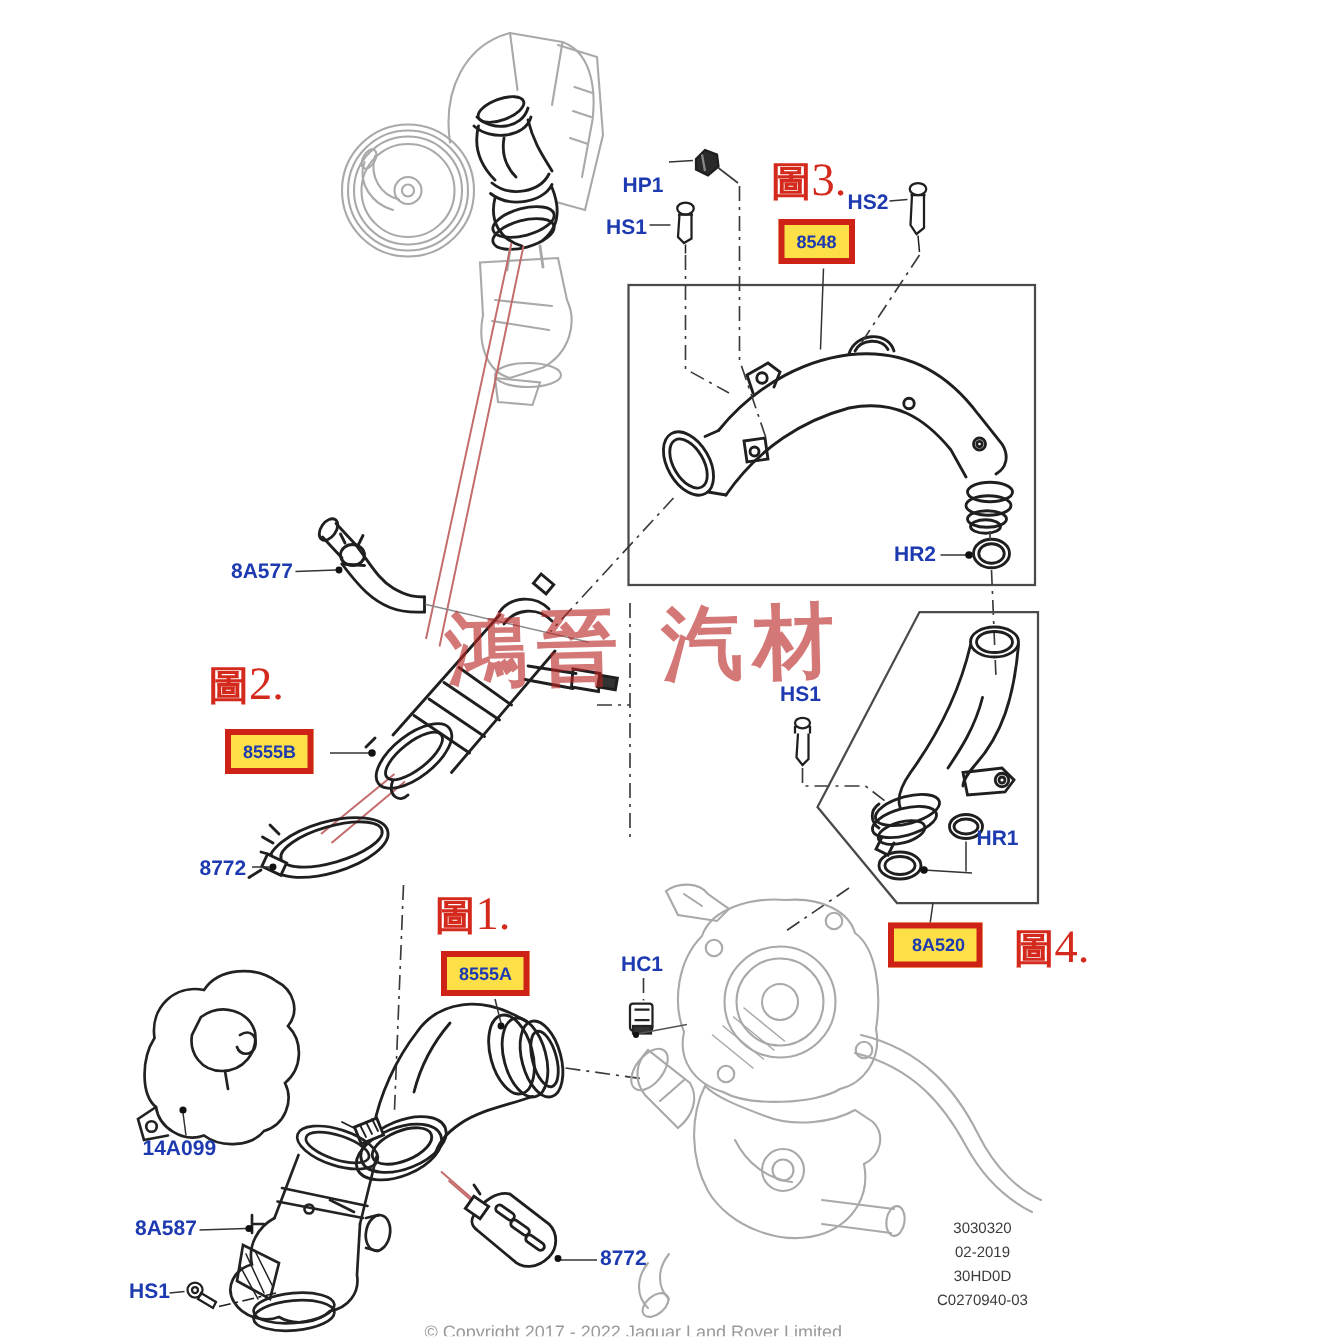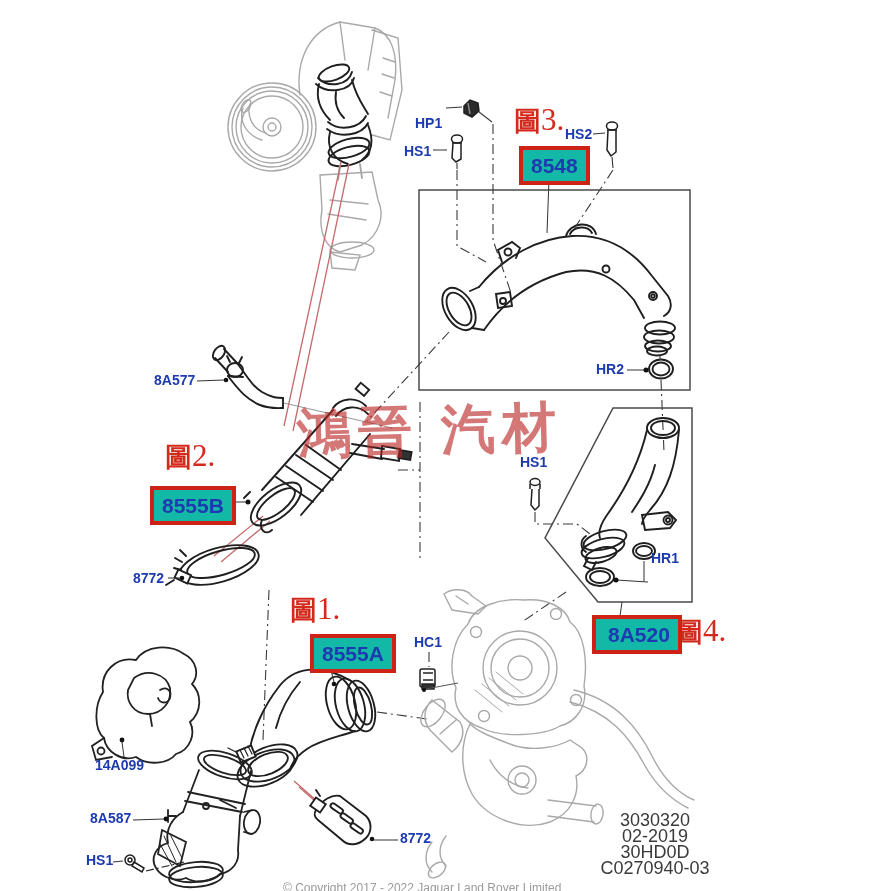--- a/index.html
+++ b/index.html
@@ -6,38 +6,38 @@
   .canvas{
     position:relative;width:891px;height:891px;background:#ffffff;
     overflow:hidden;font-family:"Liberation Sans",sans-serif;
   }
   svg{position:absolute;left:0;top:0;}
   .lbl{
     position:absolute;color:#1d3ab0;font-weight:bold;font-size:14px;
     white-space:nowrap;line-height:1;
   }
   .boxed{
-    position:absolute;border:4px solid #cf2217;background:#14b8a6;
-    color:#1d3ab0;font-weight:bold;font-size:21px;line-height:1;
+    position:absolute;border:4px solid #cf2217;background:#fde047;
+    color:#1d3ab0;font-weight:bold;font-size:12px;line-height:1;
     padding:5px 8px;white-space:nowrap;
   }
   .figlbl{
     position:absolute;color:#d42a1d;white-space:nowrap;line-height:1;
     font-family:"Liberation Serif",serif;
   }
   .figlbl .glyph{font-size:27px;font-weight:bold;letter-spacing:0;}
   .figlbl .num{font-size:31px;font-weight:normal;}
   .watermark{
     position:absolute;left:297px;top:394px;width:320px;
     font-size:54px;font-weight:bold;color:rgba(185,35,35,0.62);
     letter-spacing:7px;transform:rotate(-1.5deg);white-space:nowrap;
   }
   .footer-block{
     position:absolute;left:598px;top:812px;width:114px;text-align:center;
-    color:#3a3a3a;font-size:18px;line-height:16px;font-weight:normal;
+    color:#3a3a3a;font-size:10px;line-height:16px;font-weight:normal;
   }
   .copyright{
     position:absolute;left:283px;top:881px;color:#9a9a9a;font-size:12px;
     white-space:nowrap;
   }
 </style>
 </head>
 <body>
 
 <div class="canvas">
@@ -312,33 +312,33 @@
     <circle cx="372" cy="839" r="2.3"></circle>
     <circle cx="334" cy="684" r="2.3"></circle>
   </g>
 </svg>
 
 <div class="watermark">鴻晉 汽材</div>
 
 <div class="figlbl" style="left:514px;top:104px;">
   <span class="glyph">圖</span><span class="num">3.</span>
 </div>
-<div class="figlbl" style="left:165px;top:440px;text-align:right;">
+<div class="figlbl" style="left:139px;top:440px;text-align:right;">
   <span class="glyph">圖</span><span class="num">2.</span>
 </div>
 <div class="figlbl" style="left:290px;top:593px;">
   <span class="glyph">圖</span><span class="num">1.</span>
 </div>
 <div class="figlbl" style="left:660px;top:615px;padding-left:16px;">
   <span class="glyph">圖</span><span class="num">4.</span>
 </div>
 
 <div class="boxed" style="left:519px;top:146px;">8548</div>
 <div class="boxed" style="left:150px;top:486px;text-align:center;">8555B</div>
-<div class="boxed" style="left:310px;top:634px;">8555A</div>
+<div class="boxed" style="left:294px;top:634px;">8555A</div>
 <div class="boxed" style="left:592px;top:615px;padding-left:12px;">8A520</div>
 
 <div class="lbl" style="left:415px;top:116px;">HP1</div>
 <div class="lbl" style="left:404px;top:144px;">HS1</div>
 <div class="lbl" style="left:565px;top:127px;">HS2</div>
 <div class="lbl" style="left:596px;top:362px;">HR2</div>
 <div class="lbl" style="left:154px;top:373px;">8A577</div>
 <div class="lbl" style="left:520px;top:455px;">HS1</div>
 <div class="lbl" style="left:133px;top:571px;">8772</div>
 <div class="lbl" style="left:651px;top:551px;">HR1</div>

